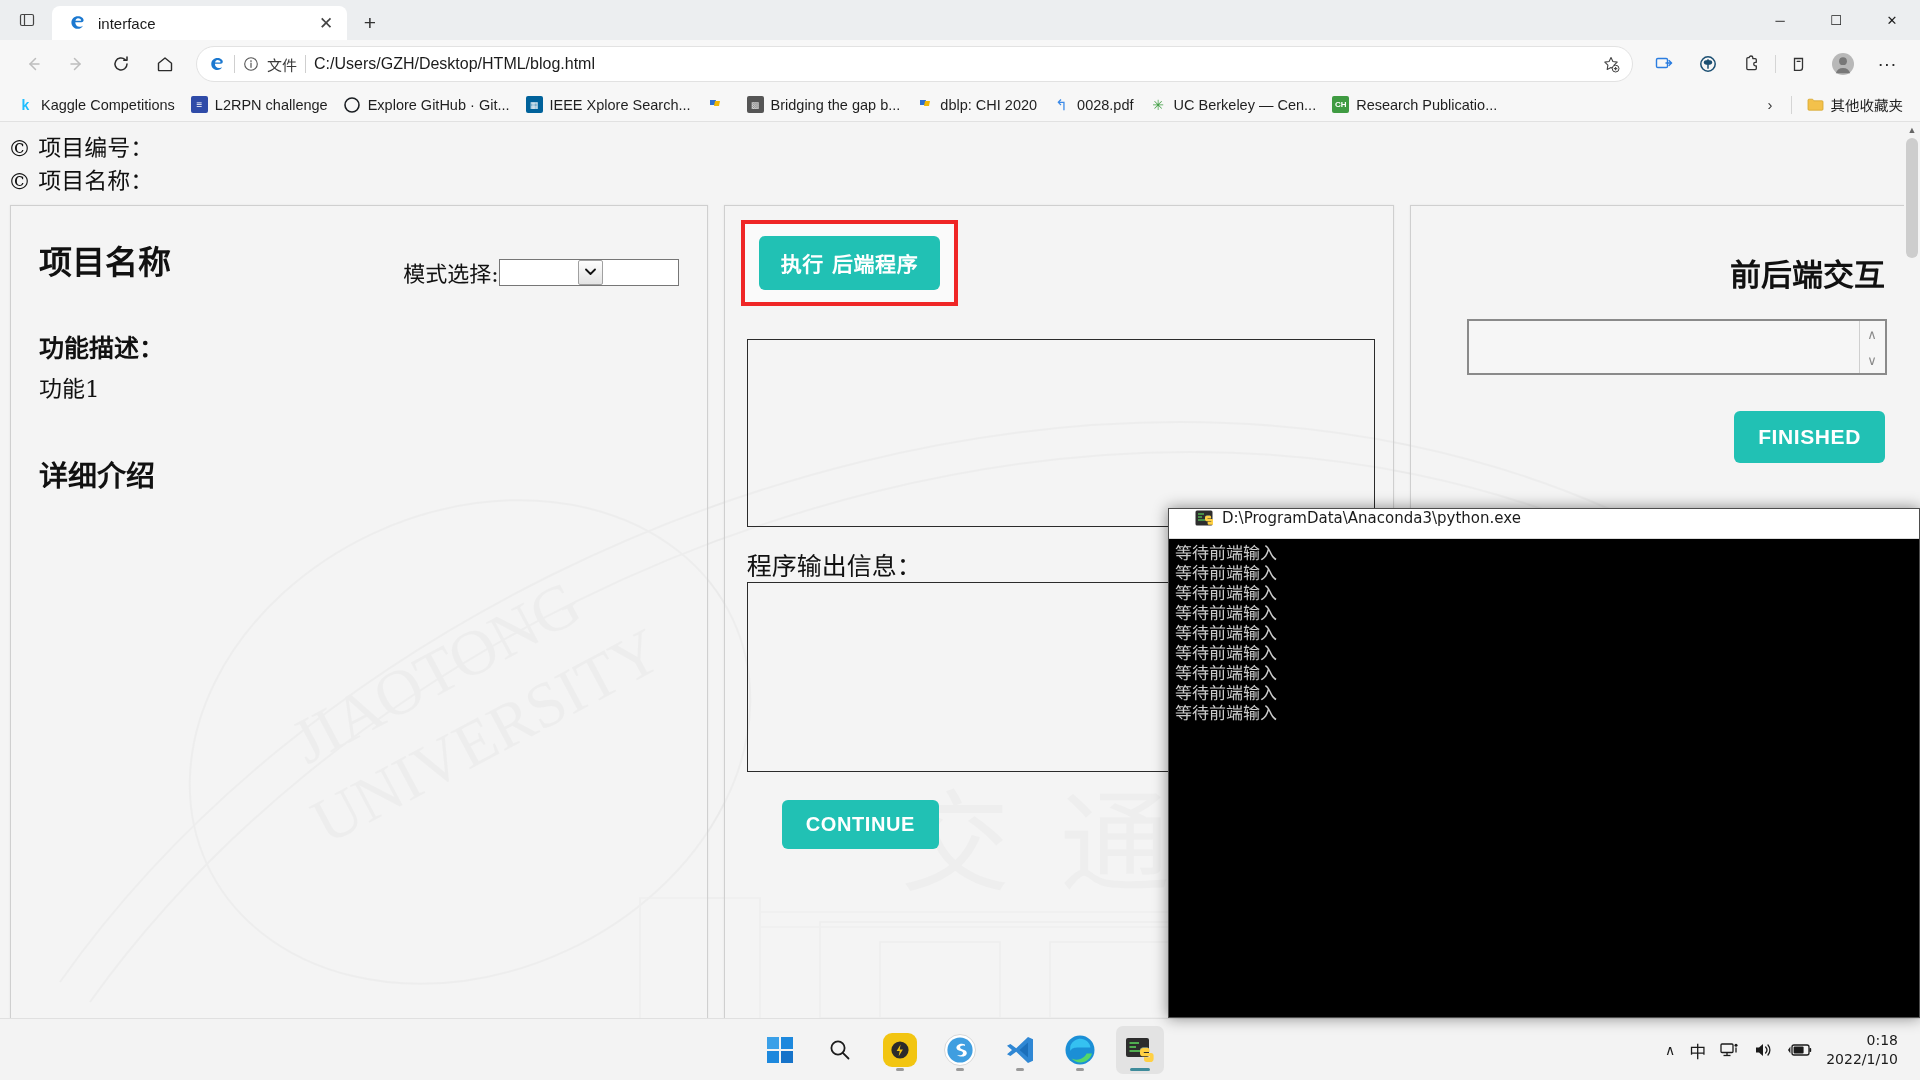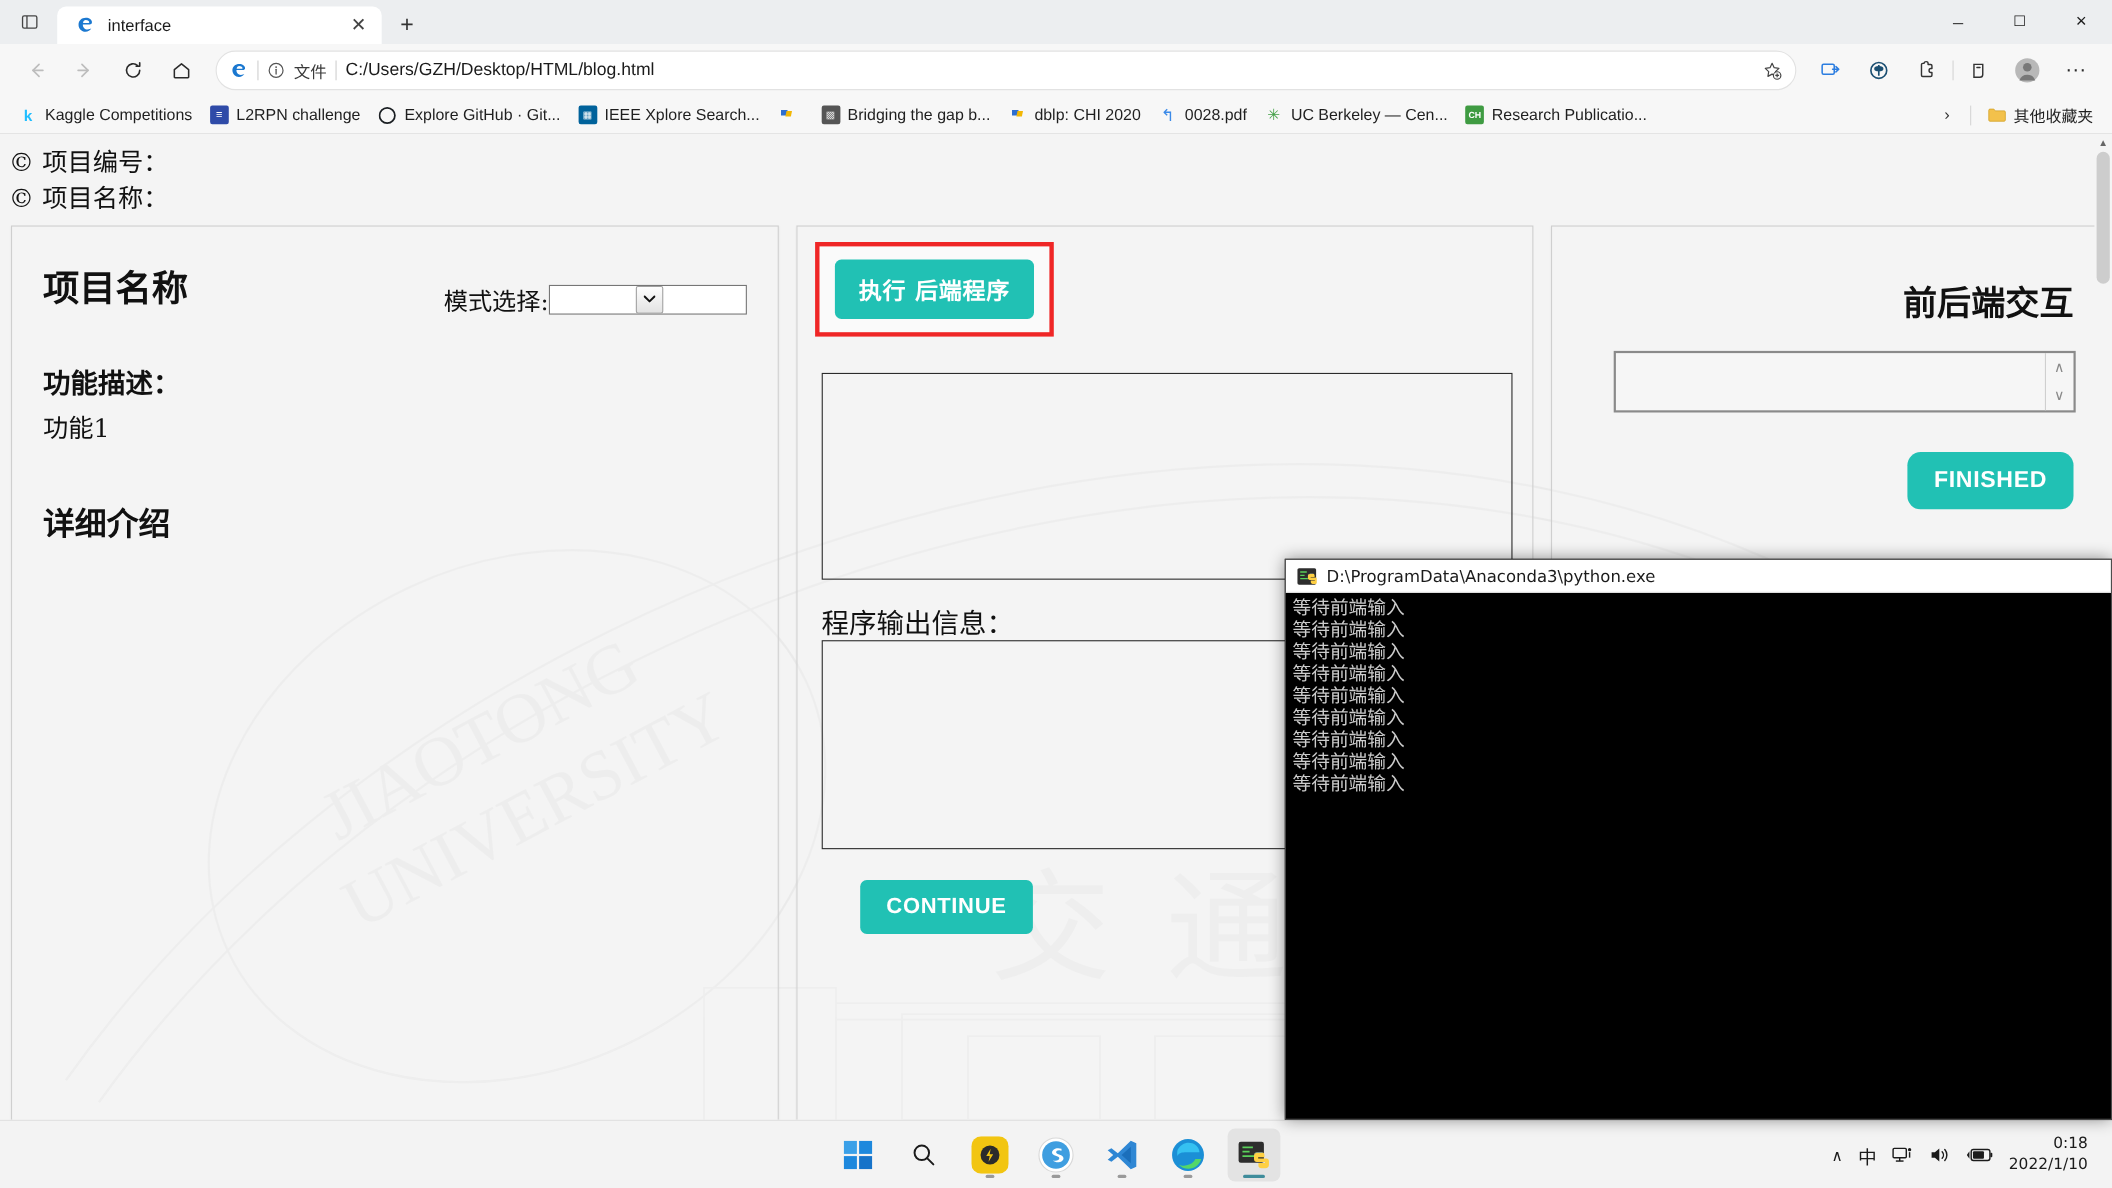--- a/index.html
+++ b/index.html
@@ -116,30 +116,30 @@
 
   
   .r-title { position:absolute; right: 24px; top: 44px; font-family:"DejaVu Serif","Liberation Serif",serif; font-size: 31px; font-weight:700; color:#111; }
   .r-input {
     position:absolute; left: 56px; top: 113px; width: 420px; height: 56px;
     border: 2px solid #8a8a8a; background: #f6f6f6; display:flex;
   }
   .r-input .field { flex:1; }
   .r-input .spin { width: 26px; border-left:1px solid #cfcfcf; display:flex; flex-direction:column; }
   .r-input .spin div { flex:1; display:flex; align-items:center; justify-content:center; color:#8a8a8a; font-size: 13px; }
-  .finished-btn { position:absolute; right: 24px; top: 205px; padding: 14px 24px; font-size: 21px; border-radius: 12px; }
+  .finished-btn { position:absolute; right: 24px; top: 205px; padding: 14px 24px; font-size: 21px; }
 
   
   .console {
     position: absolute; left: 1168px; top: 508px; width: 752px; height: 510px;
     background: #000; border: 1px solid #4d4d4d; box-shadow: 0 0 14px rgba(0,0,0,.45);
     z-index: 20;
   }
   .console-title {
-    height: 30px; background: #ffffff; display:flex; align-items:center; gap: 9px; padding-left: 10px;
+    height: 30px; background: #ffffff; display:flex; gap: 9px; padding-left: 26px;
     border-bottom: 1px solid #dcdcdc;
   }
   .console-title .ico { width: 18px; height: 18px; position: relative; flex: 0 0 18px; }
   .console-title .txt { font-size: 15px; color: #1b1b1b; font-family:"DejaVu Sans","Liberation Sans",sans-serif; }
   .console-body { padding: 4px 6px 0 6px; }
   .console-line {
     color: #cccccc; font-family: "DejaVu Sans Mono","Liberation Mono",monospace;
     font-size: 17px; line-height: 20px; white-space: pre;
   }
 

